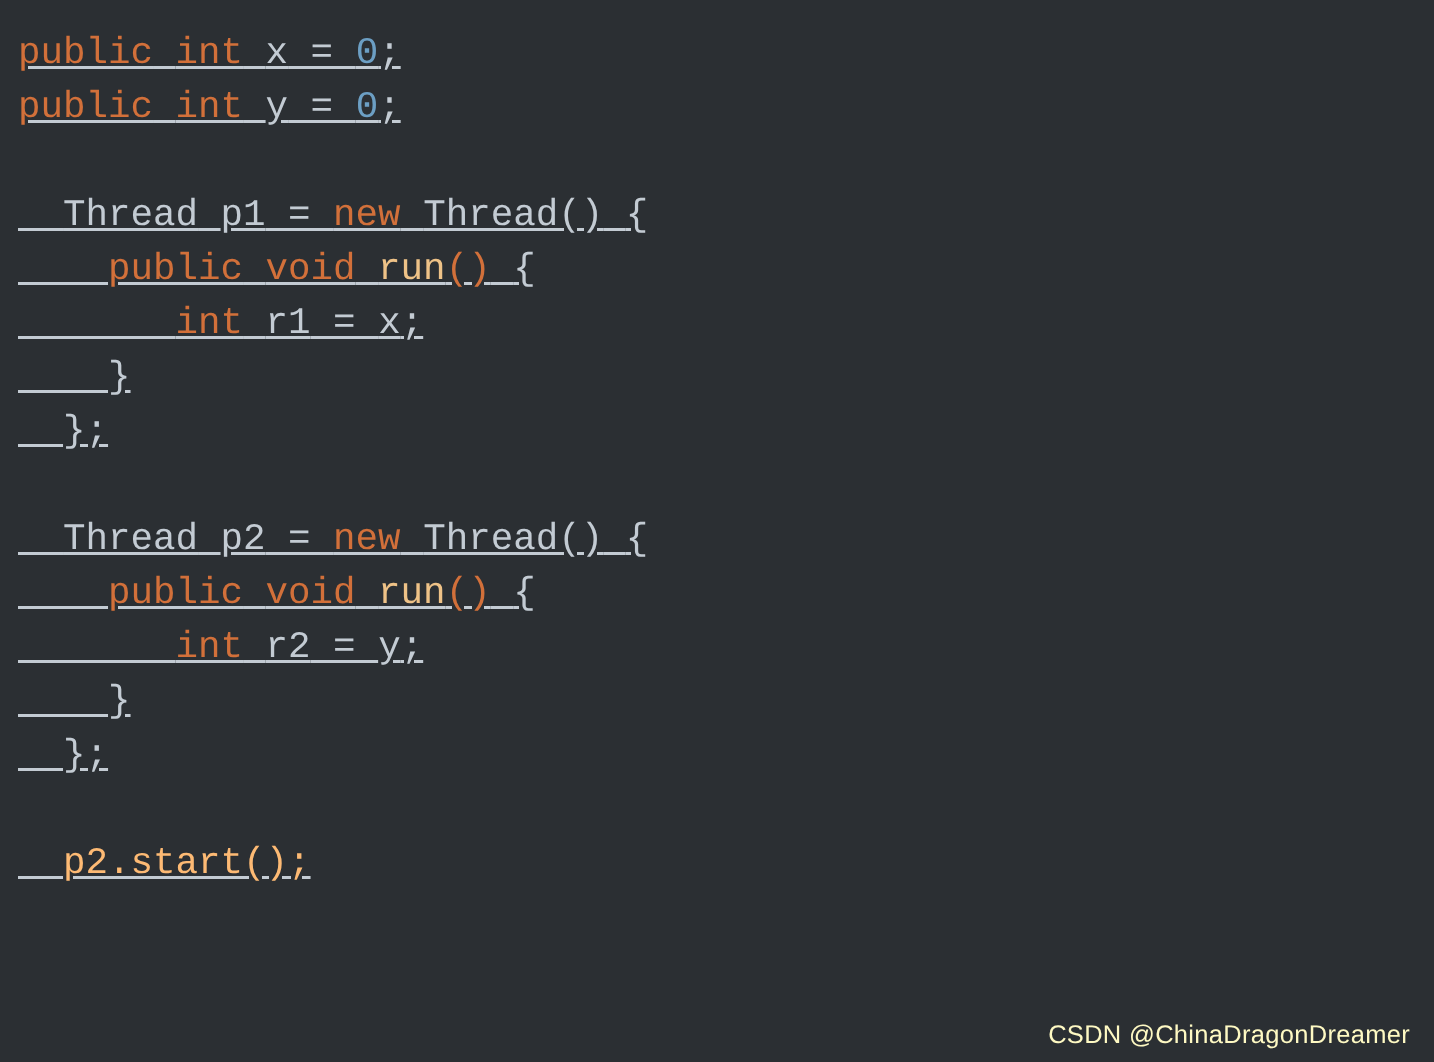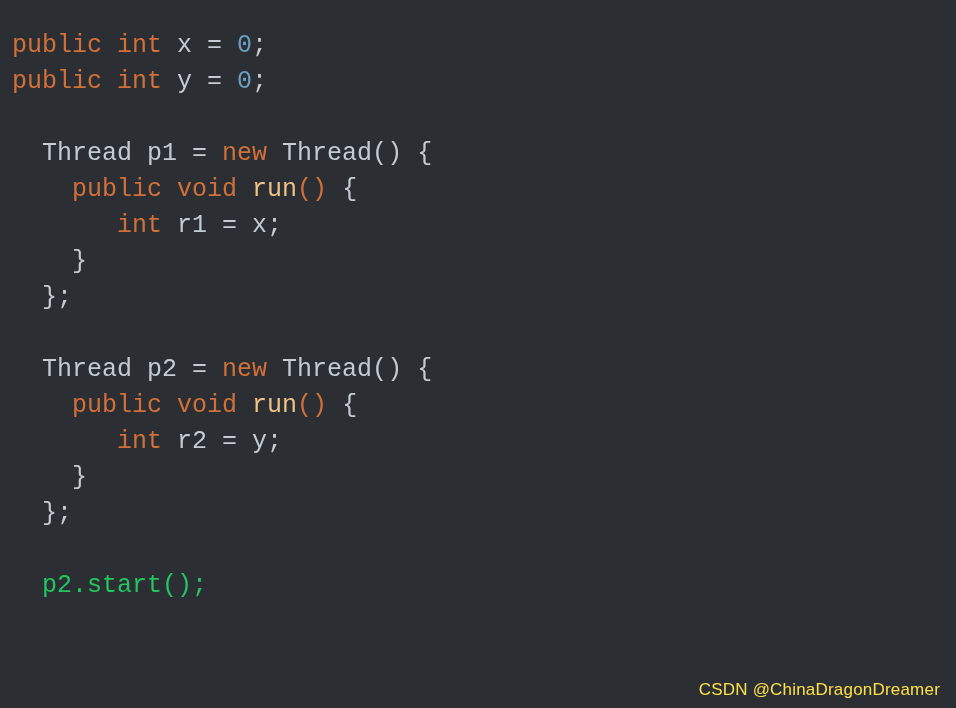--- a/index.html
+++ b/index.html
@@ -11,24 +11,25 @@
     position: relative;
     width: 956px;
     height: 708px;
     background: #2b2f33;
     overflow: hidden;
     font-family: "Liberation Mono", "DejaVu Sans Mono", monospace;
   }
   #code-block {
     position: absolute;
     left: 0;
-    top: 16px;
+    top: 6px;
     width: 956px;
     padding: 12px 0 0 0;
     box-sizing: border-box;
+    text-decoration: underline;
   }
   .code-line {
     height: 36px;
     line-height: 36px;
     font-size: 25px;
     letter-spacing: 0px;
     white-space: pre;
     padding-left: 12px;
     color: #c3cbd3;
   }
@@ -69,18 +70,18 @@
       <div class="code-line"><span class="tok-plain" style="color: rgb(195, 203, 211);">       </span><span class="tok-keyword" style="color: rgb(210, 112, 58);">int</span><span class="tok-plain" style="color: rgb(195, 203, 211);"> </span><span class="tok-plain" style="color: rgb(195, 203, 211);">r1</span><span class="tok-plain" style="color: rgb(195, 203, 211);"> = </span><span class="tok-plain" style="color: rgb(195, 203, 211);">x</span><span class="tok-punct" style="color: rgb(195, 203, 211);">;</span></div>
       <div class="code-line"><span class="tok-plain" style="color: rgb(195, 203, 211);">    </span><span class="tok-punct" style="color: rgb(195, 203, 211);">}</span></div>
       <div class="code-line"><span class="tok-plain" style="color: rgb(195, 203, 211);">  </span><span class="tok-punct" style="color: rgb(195, 203, 211);">};</span></div>
       <div class="code-line blank"></div>
       <div class="code-line"><span class="tok-plain" style="color: rgb(195, 203, 211);">  </span><span class="tok-plain" style="color: rgb(195, 203, 211);">Thread</span><span class="tok-plain" style="color: rgb(195, 203, 211);"> </span><span class="tok-plain" style="color: rgb(195, 203, 211);">p2</span><span class="tok-plain" style="color: rgb(195, 203, 211);"> = </span><span class="tok-keyword" style="color: rgb(210, 112, 58);">new</span><span class="tok-plain" style="color: rgb(195, 203, 211);"> </span><span class="tok-plain" style="color: rgb(195, 203, 211);">Thread()</span><span class="tok-plain" style="color: rgb(195, 203, 211);"> </span><span class="tok-punct" style="color: rgb(195, 203, 211);">{</span></div>
       <div class="code-line"><span class="tok-plain" style="color: rgb(195, 203, 211);">    </span><span class="tok-keyword" style="color: rgb(210, 112, 58);">public</span><span class="tok-plain" style="color: rgb(195, 203, 211);"> </span><span class="tok-keyword" style="color: rgb(210, 112, 58);">void</span><span class="tok-plain" style="color: rgb(195, 203, 211);"> </span><span class="tok-method" style="color: rgb(238, 194, 135);">run</span><span class="tok-paren" style="color: rgb(210, 112, 58);">()</span><span class="tok-plain" style="color: rgb(195, 203, 211);"> </span><span class="tok-punct" style="color: rgb(195, 203, 211);">{</span></div>
       <div class="code-line"><span class="tok-plain" style="color: rgb(195, 203, 211);">       </span><span class="tok-keyword" style="color: rgb(210, 112, 58);">int</span><span class="tok-plain" style="color: rgb(195, 203, 211);"> </span><span class="tok-plain" style="color: rgb(195, 203, 211);">r2</span><span class="tok-plain" style="color: rgb(195, 203, 211);"> = </span><span class="tok-plain" style="color: rgb(195, 203, 211);">y</span><span class="tok-punct" style="color: rgb(195, 203, 211);">;</span></div>
       <div class="code-line"><span class="tok-plain" style="color: rgb(195, 203, 211);">    </span><span class="tok-punct" style="color: rgb(195, 203, 211);">}</span></div>
       <div class="code-line"><span class="tok-plain" style="color: rgb(195, 203, 211);">  </span><span class="tok-punct" style="color: rgb(195, 203, 211);">};</span></div>
       <div class="code-line blank"></div>
-      <div class="code-line"><span class="tok-plain" style="color: rgb(195, 203, 211);">  </span><span class="tok-plain" style="color: #22c55e;">p2.start();</span></div>
+      <div class="code-line"><span class="tok-plain" style="color: rgb(195, 203, 211);">  </span><span class="tok-plain" style="color: #fdba74;">p2.start();</span></div>
     </div>
 
-  <div id="watermark" style="color: #fde047;">CSDN @ChinaDragonDreamer</div>
+  <div id="watermark" style="color: #fef9c3;">CSDN @ChinaDragonDreamer</div>
 
 </div>
 
 </body></html>

